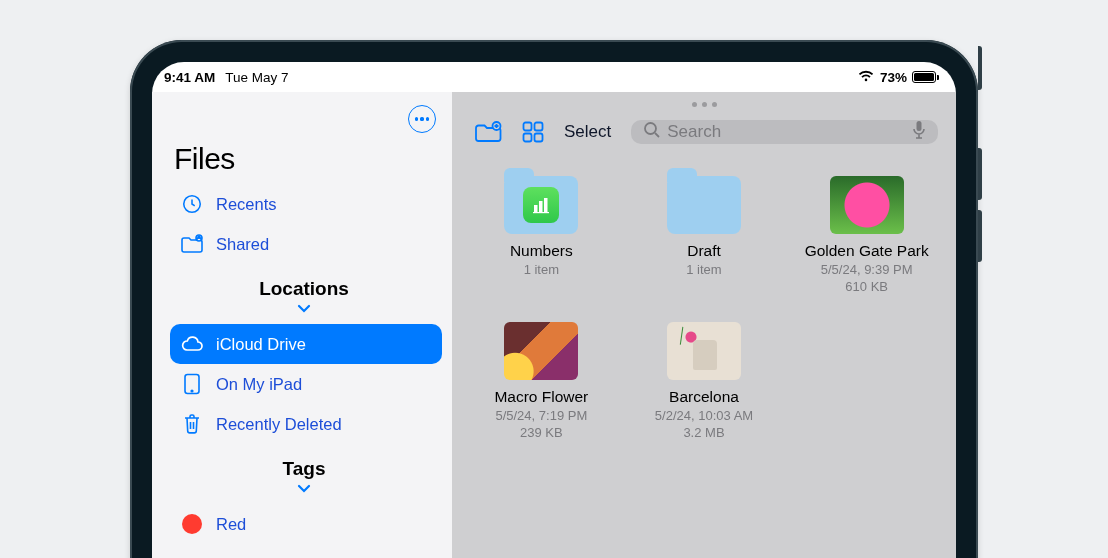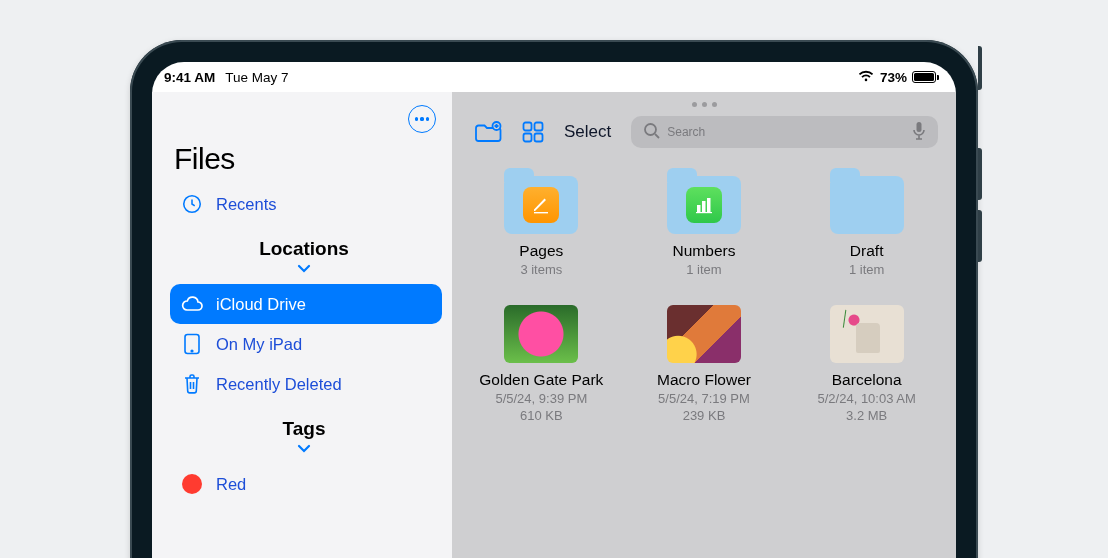--- a/index.html
+++ b/index.html
@@ -58,21 +58,21 @@
   .section-hdr { display:flex; align-items:center; justify-content:space-between; padding:14px 8px 4px 4px;flex-direction:column; }
   .section-hdr .label { font-size:19px; font-weight:700; }
   .chev { color:#007aff; }
   .tag-dot { width:20px; height:20px; border-radius:50%; }
   .main { flex:1; background:#cfcfd1; display:flex; flex-direction:column; min-width:0; }
   .grabber { height:20px; display:flex; align-items:center; justify-content:center; gap:5px; padding-top:4px; }
   .grabber span { width:5px; height:5px; border-radius:50%; background:#9b9b9e; }
   .main-toolbar { height:46px; display:flex; align-items:center; gap:20px; padding:0 18px 6px 22px; }
   .toolbar-ic { color:#007aff; cursor:pointer; display:flex; align-items:center; }
   .select-link { color:#0f172a; font-size:17px; cursor:pointer; }
-  .search { flex:1; height:32px; background:#bcbcbf; border-radius:10px; display:flex; align-items:center; gap:7px; padding:0 12px; color:#7a7a7e; font-size:12px; cursor:text; }
+  .search { flex:1; height:24px; background:#bcbcbf; border-radius:10px; display:flex; align-items:center; gap:7px; padding:0 12px; color:#7a7a7e; font-size:17px; cursor:text; }
   .search .label { flex:1; }
   .grid { flex:1; display:grid; grid-template-columns:repeat(3, 1fr); padding:8px 8px 0 8px; gap:0; align-content:start; }
   .tile { display:flex; flex-direction:column; align-items:center; padding:10px 6px 18px; text-align:center; cursor:pointer; }
   .thumb { width:74px; height:58px; border-radius:8px; background:#9ecff0; position:relative; display:flex; align-items:center; justify-content:center; }
   .thumb::before { content:""; position:absolute; top:-8px; left:0; width:30px; height:14px; background:#9ecff0; border-radius:6px 6px 0 0; }
   .app-badge { width:36px; height:36px; border-radius:8px; display:flex; align-items:center; justify-content:center; }
   .app-badge.pages { background:linear-gradient(#ffb02e,#ff9500); }
   .app-badge.numbers { background:linear-gradient(#5ee05e,#2fc84a); }
   .img-thumb { width:74px; height:58px; border-radius:6px; background:#888; overflow:hidden; }
   .tile .name { font-size:15.5px; color:#000; margin-top:8px; line-height:1.15; }
@@ -140,20 +140,31 @@
 
         <div class="side-item">
           <span class="ic">
             <svg width="22" height="22" viewBox="0 0 24 24" fill="none" stroke="#007aff" stroke-width="1.7">
                 <circle cx="12" cy="12" r="9"></circle>
                 <path d="M12 7v5l3 2"></path>
               </svg>
           </span>
           <span>Recents</span>
         </div>
+        <div class="side-item">
+          <span class="ic">
+            <svg width="24" height="20" viewBox="0 0 24 20" fill="none" stroke="#007aff" stroke-width="1.6">
+                <path d="M2 6a2 2 0 0 1 2-2h5l2 2h9a2 2 0 0 1 2 2v8a2 2 0 0 1-2 2H4a2 2 0 0 1-2-2V6Z"></path>
+                <circle cx="19" cy="4" r="3" fill="#f4f4f6"></circle>
+                <circle cx="19" cy="3.2" r="1"></circle>
+                <path d="M16.7 6a2.3 2.3 0 0 1 4.6 0"></path>
+              </svg>
+          </span>
+          <span>Shared</span>
+        </div>
 
         <div class="section-hdr">
           <span class="label">Locations</span>
           <span class="chev">
             <svg width="16" height="16" viewBox="0 0 16 16" fill="none" stroke="#007aff" stroke-width="2.2" stroke-linecap="round">
                 <path d="M3 6l5 5 5-5"></path>
               </svg>
           </span>
         </div>
         <div class="side-item selected">
@@ -235,32 +246,20 @@
                   <rect x="4.5" y="1" width="5" height="10" rx="2.5"></rect>
                   <path d="M2 9a5 5 0 0 0 10 0M7 14v4M4 18h6" stroke="#7a7a7e" stroke-width="1.6" fill="none"></path>
                 </svg>
             </span>
           </div>
         </div>
 
         <div class="grid">
           <div class="tile">
             <div class="thumb">
-              <div class="app-badge pages">
-                <svg width="20" height="20" viewBox="0 0 20 20">
-                    <path d="M4 16 15 5l-1.5-1.5L3 14.5V16h1.5Z" fill="#fff"></path>
-                    <rect x="3" y="17" width="14" height="1.4" fill="#fff"></rect>
-                  </svg>
-              </div>
-            </div>
-            <div class="name">Pages</div>
-            <div class="meta">3 items</div>
-          </div>
-          <div class="tile">
-            <div class="thumb">
               <div class="app-badge numbers">
                 <svg width="20" height="20" viewBox="0 0 20 20" fill="#fff">
                     <rect x="3" y="10" width="3.5" height="7"></rect>
                     <rect x="8" y="6" width="3.5" height="11"></rect>
                     <rect x="13" y="3" width="3.5" height="14"></rect>
                     <rect x="2" y="17" width="16" height="1.2"></rect>
                   </svg>
               </div>
             </div>
             <div class="name">Numbers</div>

